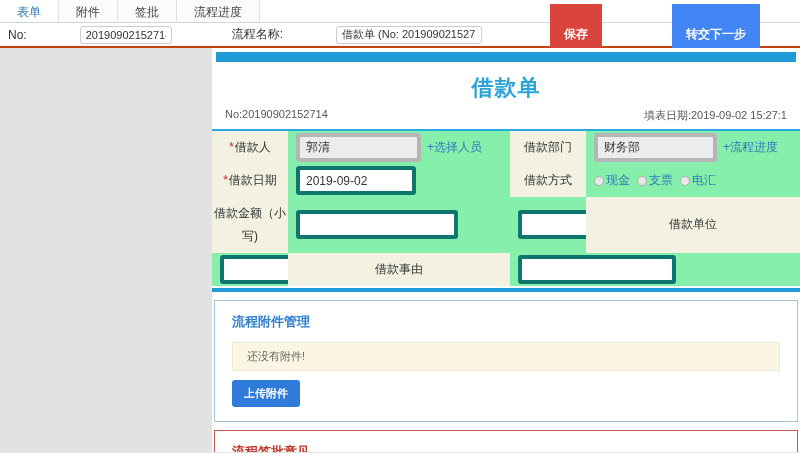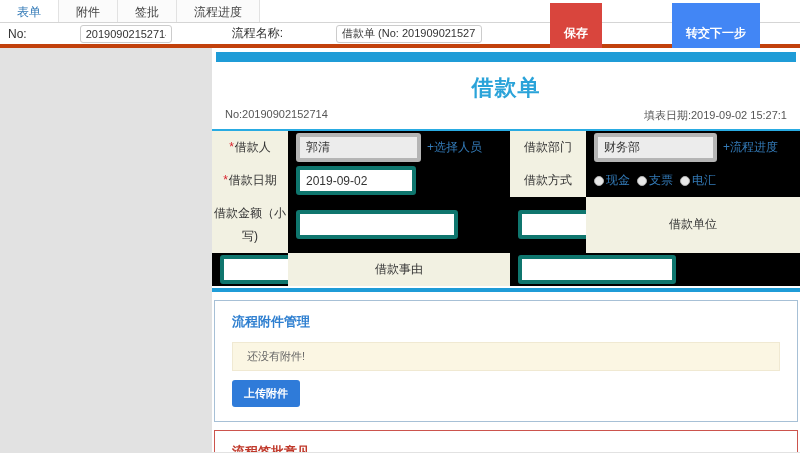--- a/index.html
+++ b/index.html
@@ -5,39 +5,39 @@
   * { box-sizing: border-box; margin: 0; padding: 0; }
   body { font-family: "Liberation Sans", "DejaVu Sans", sans-serif; }
   .screen { position: relative; width: 800px; height: 453px; overflow: hidden; background: #e2e2e2; }
 
   
   .tabbar { display: flex; background: #fff; border-bottom: 1px solid #d5d5d5; height: 23px; }
   .tab { padding: 4px 17px; font-size: 12px; color: #444; background: #fbfbfb; border-right: 1px solid #e2e2e2; cursor: pointer; white-space: nowrap; }
   .tab.active { color: #337ab7; background: #fff; }
 
   
-  .toolbar { display: flex; align-items: center; background: #fff; border-bottom: 4px solid #c2410c; height: 25px; padding: 0 8px; gap: 48px; }
+  .toolbar { display: flex; align-items: center; background: #fff; border-bottom: 2px solid #c2410c; height: 25px; padding: 0 8px; gap: 48px; }
   .toolbar label { font-size: 12px; color: #333; margin-right: 5px; white-space: nowrap; }
   .tb-input { height: 18px; border: 1px solid #ccc; border-radius: 3px; font-size: 11px; padding: 0 5px; color: #333; }
   .tb-no { width: 92px; margin-right: 12px; }
   .tb-name { width: 146px; margin-right: 20px; }
   .btn { font-size: 12px; font-weight: bold; border: 1px solid transparent; border-radius: 0; padding: 21px 13px; cursor: pointer; white-space: nowrap; }
   .btn-save { background: #d9453d; color: #fff; margin-right: 22px; }
   .btn-next { background: #4286f5; color: #fff; margin-right: 30px; }
   .btn-back { background: #f2f2f2; color: #333; border-color: #c6c6c6; font-weight: normal; }
 
   
   .content { position: relative; height: 404px; overflow: hidden; }
   .panel { margin-left: 212px; background: #fff; height: 100%; overflow: hidden; }
   .panel-topbar { height: 10px; background: #1f9cd7; margin: 4px 4px 0 4px; }
   .doc-title { text-align: center; color: #2aa3d9; font-size: 22px; font-weight: bold; margin: 11px 0 5px; letter-spacing: 1px; }
   .doc-meta { display: flex; justify-content: space-between; font-size: 11px; color: #555; padding: 0 13px 6px; border-bottom: 2px solid #29abe2; white-space: nowrap; }
 
   
-  .form-grid { display: grid; grid-template-columns: 76px 222px 76px 1fr; background: #000000; }
+  .form-grid { display: grid; grid-template-columns: 76px 222px 76px 1fr; background: #86efac; }
   .cell { display: flex; align-items: center; min-height: 33px; }
   .cell-label { background: #f2f1e2; justify-content: center; text-align: center; font-size: 12px; color: #333; padding: 5px 2px; line-height: 1.9; }
   .cell-value { padding-left: 8px; font-size: 12px; }
   .req { color: #d9232d; margin-right: 1px; }
   .f-input { height: 29px; border: 4px solid #0f766e; border-radius: 3px; font-size: 12px; padding: 6px 6px; color: #333; background: #fff; }
   .f-input.ro { background: #ececec; border-color: #b5b5b5; }
   .w-borrower { width: 125px; } .w-date { width: 120px; } .w-amount { width: 162px; }
   .w-dept { width: 123px; } .w-amount2 { width: 158px; }
   .sel-link { font-size: 12px; color: #337ab7; text-decoration: none; margin-left: 6px; white-space: nowrap; }
   .radios { display: flex; align-items: center; gap: 7px; }

